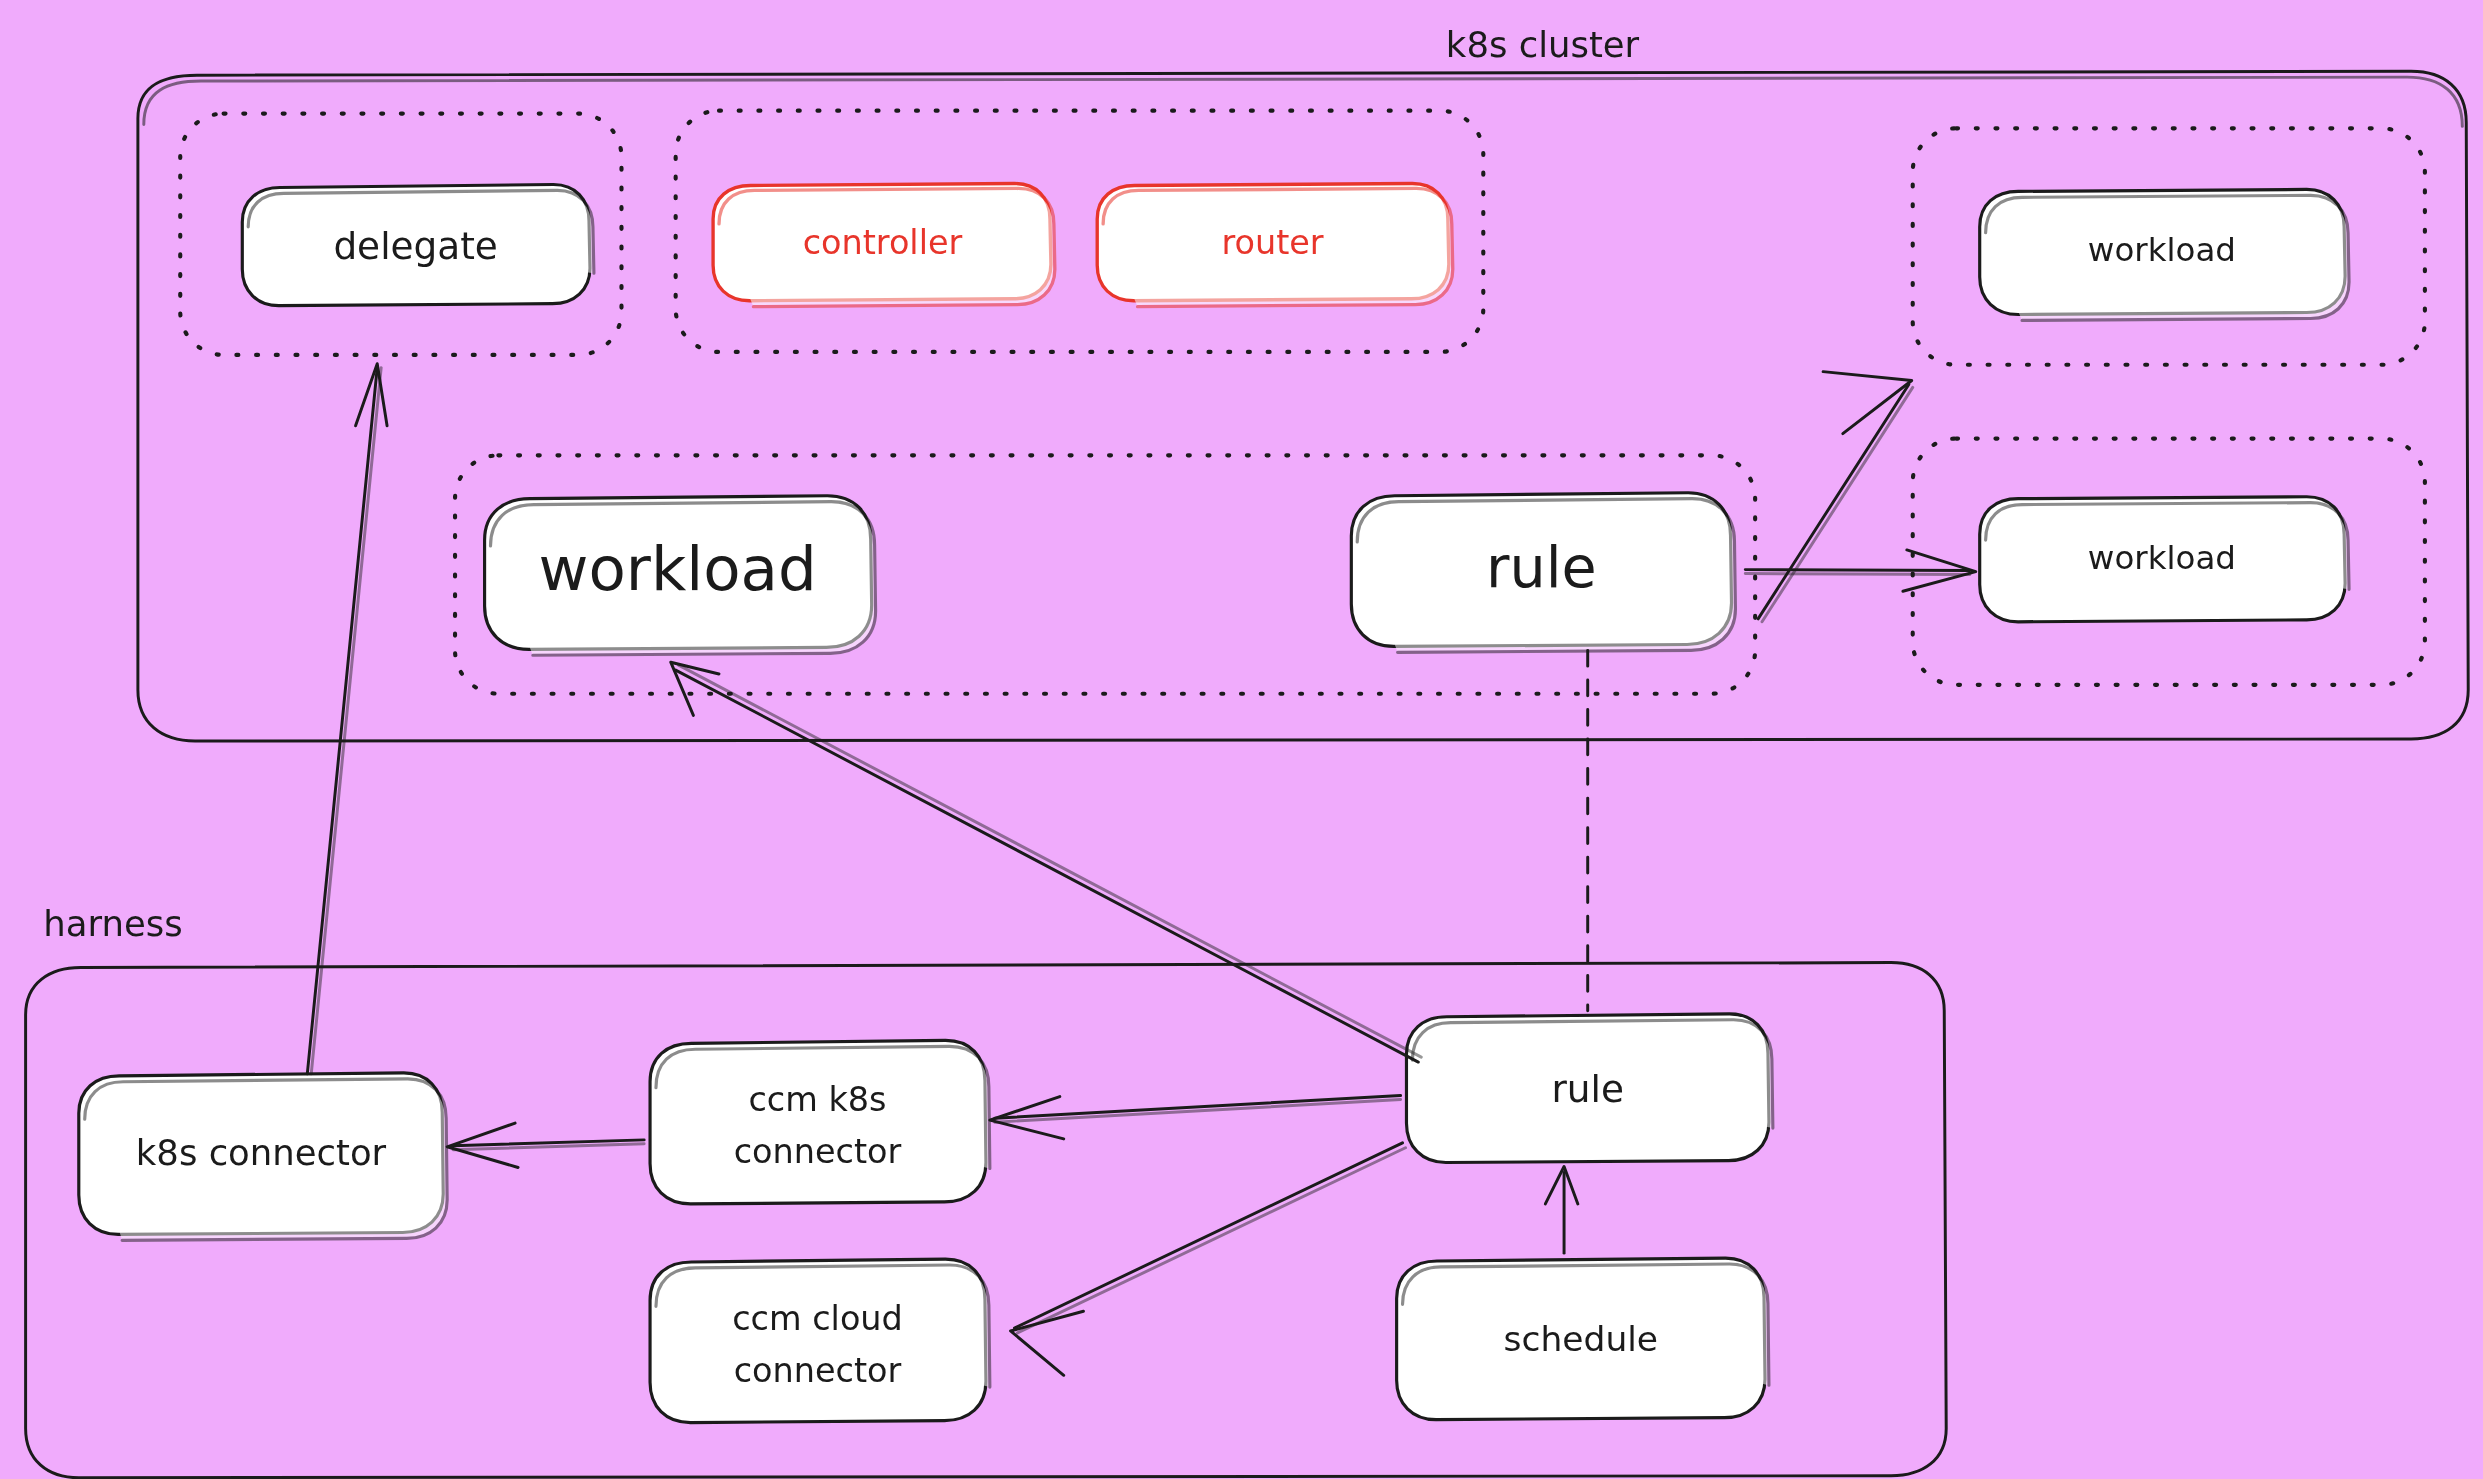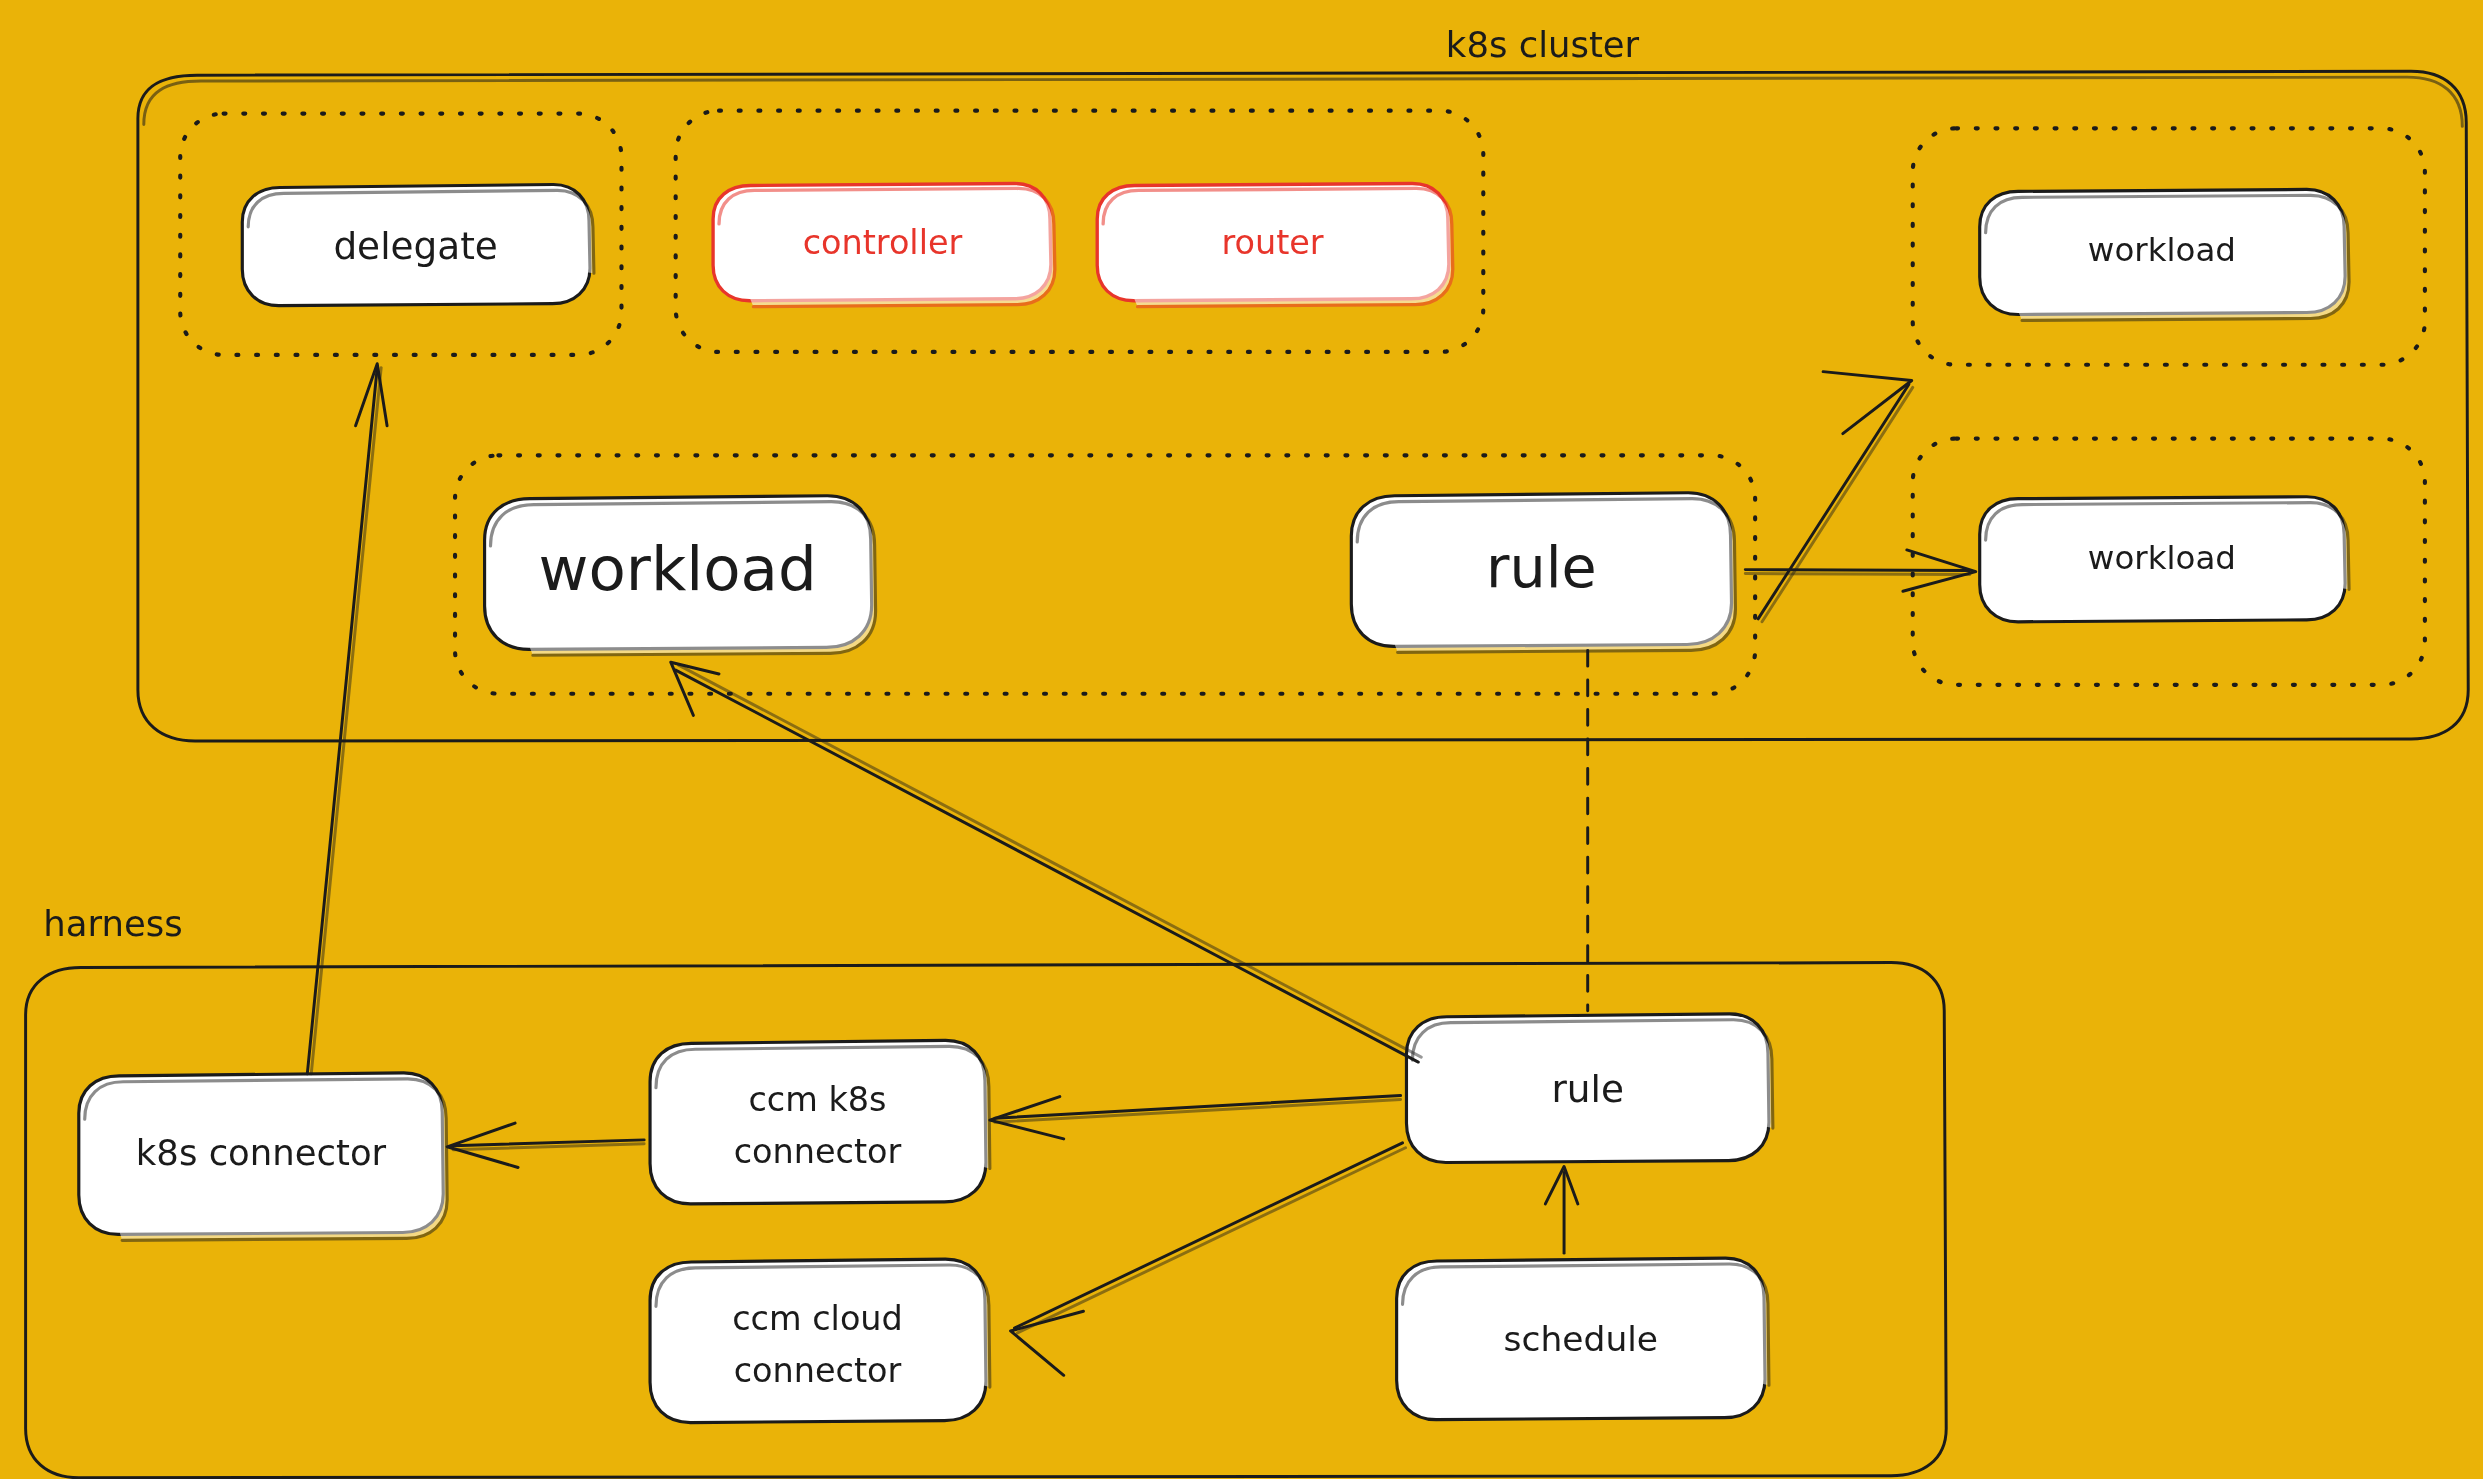--- a/index.html
+++ b/index.html
@@ -4,21 +4,21 @@
 <style>
   html, body {
     margin: 0;
     padding: 0;
     background: #ffffff;
   }
   #canvas {
     position: relative;
     width: 2483px;
     height: 1480px;
-    background: #eab308;
+    background: #f0abfc;
     font-family: "DejaVu Sans", sans-serif;
     overflow: hidden;
   }
   svg#diagram {
     position: absolute;
     top: 0; left: 0;
     width: 2483px;
     height: 1480px;
   }
   .node-label {

